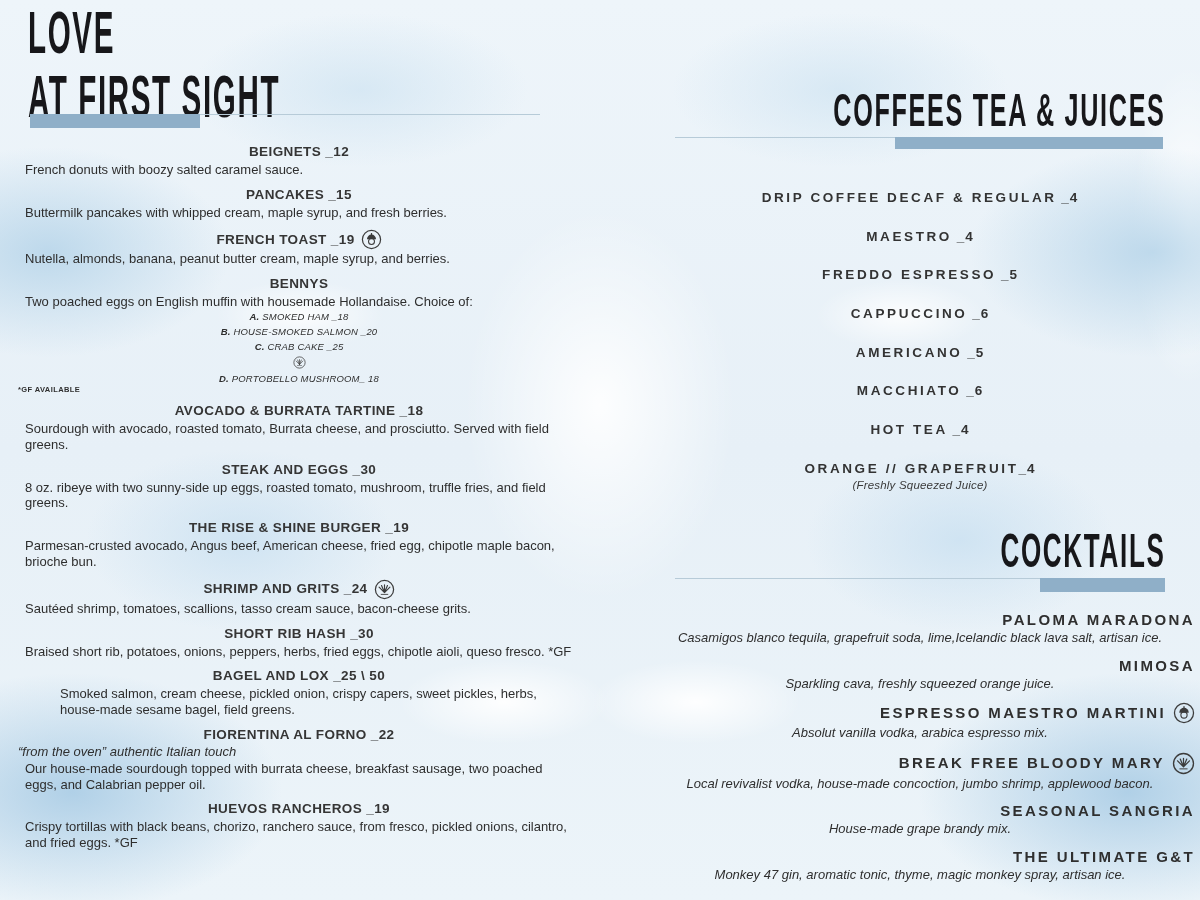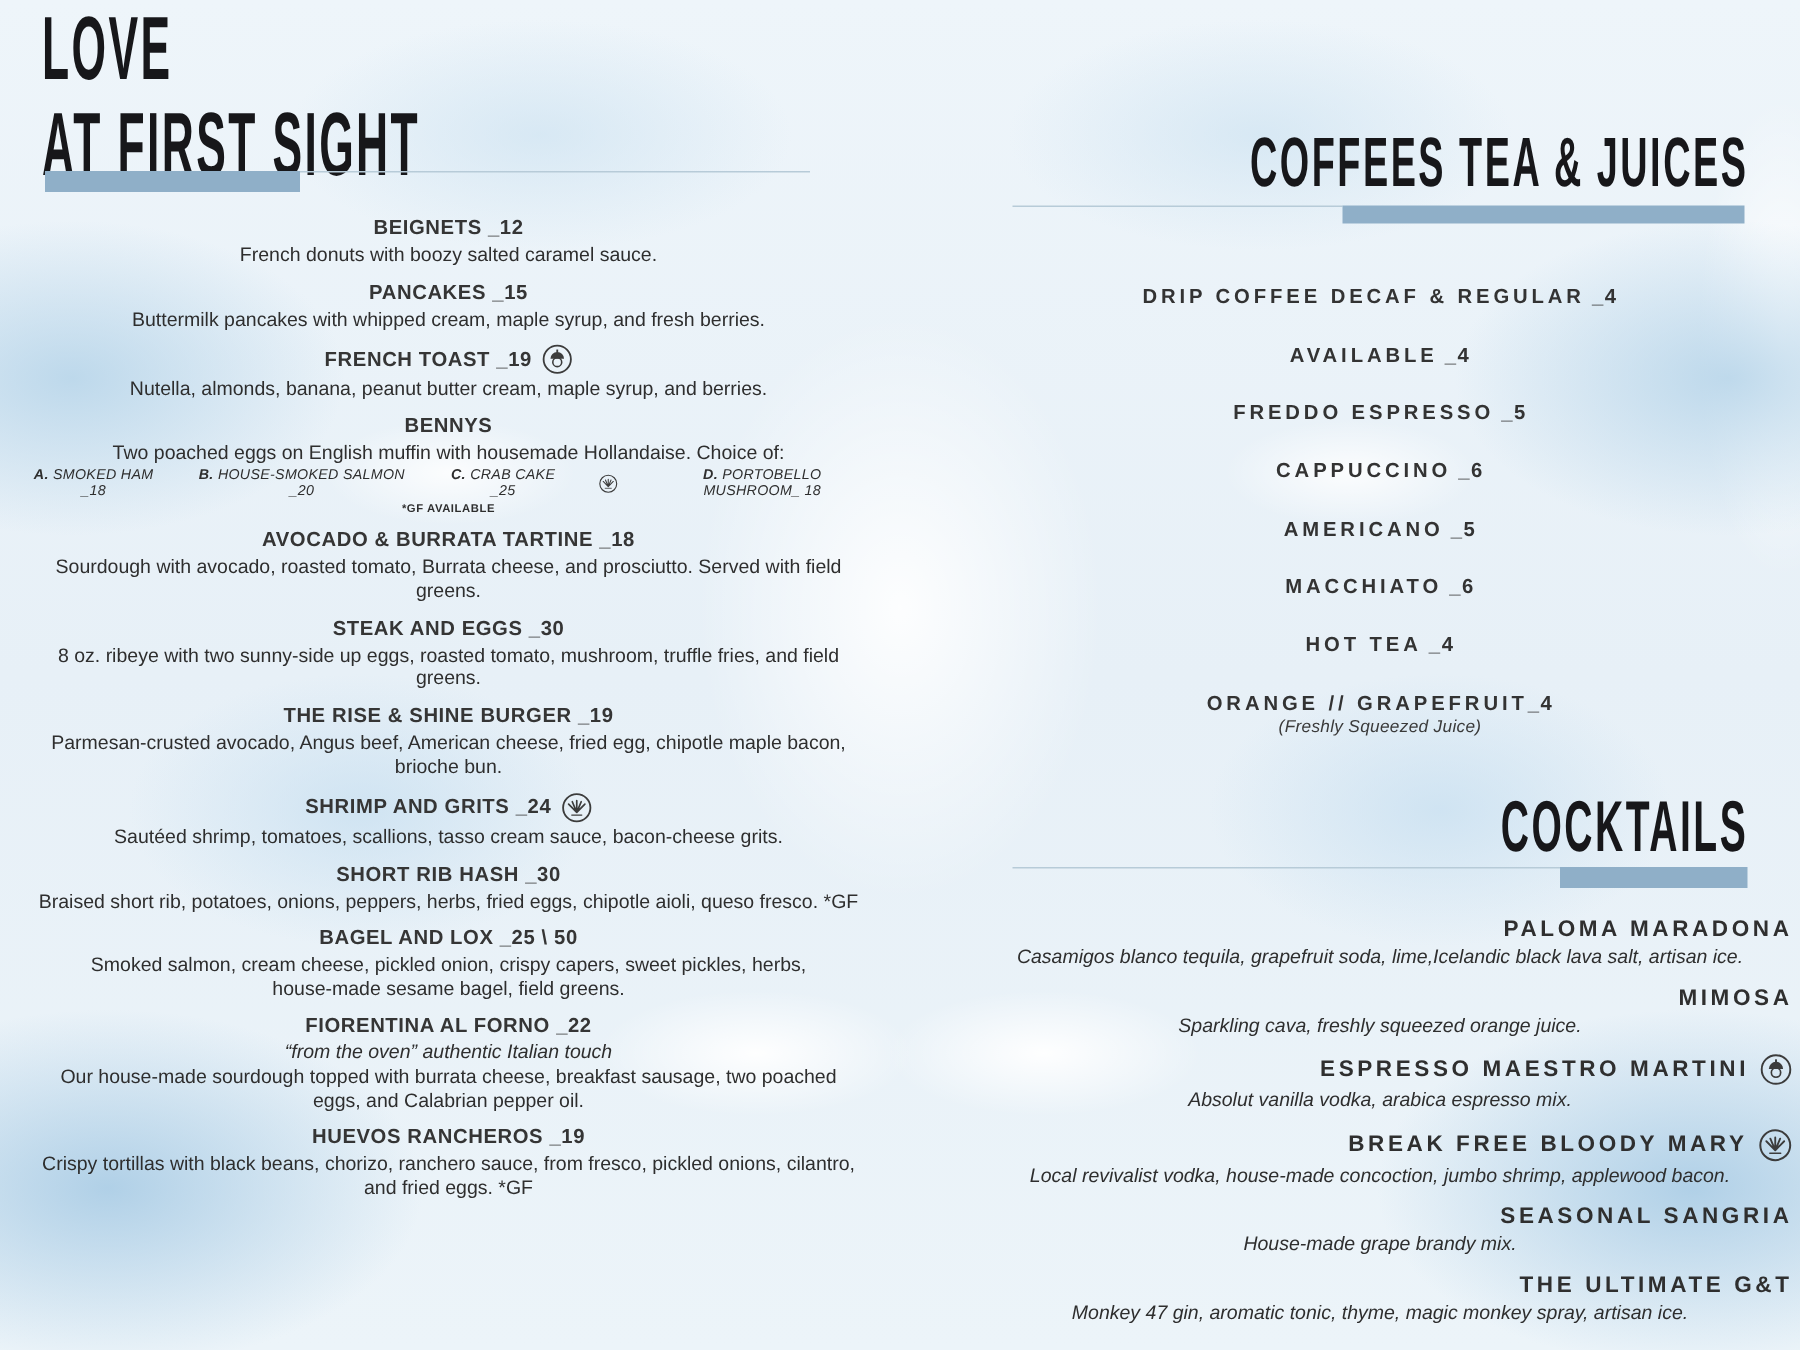--- a/index.html
+++ b/index.html
@@ -32,26 +32,26 @@
   .t-left .line{display:block;font-size:37px;line-height:.92;transform:scale(.80,1.62);transform-origin:left top;}
   .t-right{position:absolute;right:34px;text-align:right;}
   .t-right .line{display:inline-block;transform:scale(.84,1.55);transform-origin:right top;}
   .t-coffees{top:84px;font-size:30px;}
   .t-cocktails{top:524px;font-size:31px;}
 
   .bar{position:absolute;background:#8fafc8;}
   .thinline{position:absolute;height:1px;background:#b7cbd8;}
 
   
-  .menu-left{position:absolute;left:18px;top:144px;width:562px;display:flex;flex-direction:column;gap:9px;text-align:center;}
+  .menu-left{position:absolute;left:18px;top:144px;width:562px;display:flex;flex-direction:column;gap:9px;text-align:left;}
   .item-name{font-size:13.5px;font-weight:700;letter-spacing:.4px;color:#353535;line-height:1.25;display:flex;justify-content:center;align-items:center;gap:6px;}
   .item-desc{font-size:13px;color:#2e2e2e;line-height:1.22;max-width:548px;margin:1px auto 0;}
   .item-desc.narrow{max-width:478px;}
   .item-sub{font-size:13px;font-style:italic;color:#2e2e2e;line-height:1.22;}
-  .item-opts{font-size:9.5px;font-style:italic;color:#2e2e2e;letter-spacing:.2px;display:flex;justify-content:center;align-items:center;gap:24px;margin-top:1px;}
+  .item-opts{font-size:9.5px;font-style:italic;color:#2e2e2e;letter-spacing:.2px;display:flex;justify-content:center;align-items:center;gap:4px;margin-top:1px;flex-direction:column;}
   .item-opts b{font-style:italic;}
   .item-note{font-size:7.5px;color:#2e2e2e;letter-spacing:.4px;font-weight:600;margin-top:1px;}
 
   
   .menu-coffees{position:absolute;left:645px;top:190px;width:550px;display:flex;flex-direction:column;gap:22.5px;text-align:center;}
   .drink-name{font-size:13.5px;font-weight:600;letter-spacing:2.6px;color:#333;line-height:1.2;}
   .drink-name b{font-weight:800;letter-spacing:1px;}
   .drink-sub{font-size:11.5px;font-style:italic;color:#3a3a3a;margin-top:2px;letter-spacing:.2px;}
 
   .menu-cocktails{position:absolute;left:645px;top:611px;width:550px;display:flex;flex-direction:column;gap:11px;text-align:center;}
@@ -198,21 +198,21 @@
     <span class="line">COFFEES TEA &amp; JUICES</span>
   </div>
   <div class="thinline" style="left:675px;top:137px;width:220px;"></div>
   <div class="bar" style="left:895px;top:137px;width:268px;height:12px;"></div>
 
   <div class="menu-coffees">
     <div class="drink">
       <div class="drink-name"><span>DRIP COFFEE DECAF &amp; REGULAR</span><b> _4</b></div>
     </div>
     <div class="drink">
-      <div class="drink-name"><span>AVAILABLE</span><b> _4</b></div>
+      <div class="drink-name"><span>MAESTRO</span><b> _4</b></div>
     </div>
     <div class="drink">
       <div class="drink-name"><span>FREDDO ESPRESSO</span><b> _5</b></div>
     </div>
     <div class="drink">
       <div class="drink-name"><span>CAPPUCCINO</span><b> _6</b></div>
     </div>
     <div class="drink">
       <div class="drink-name"><span>AMERICANO</span><b> _5</b></div>
     </div>

